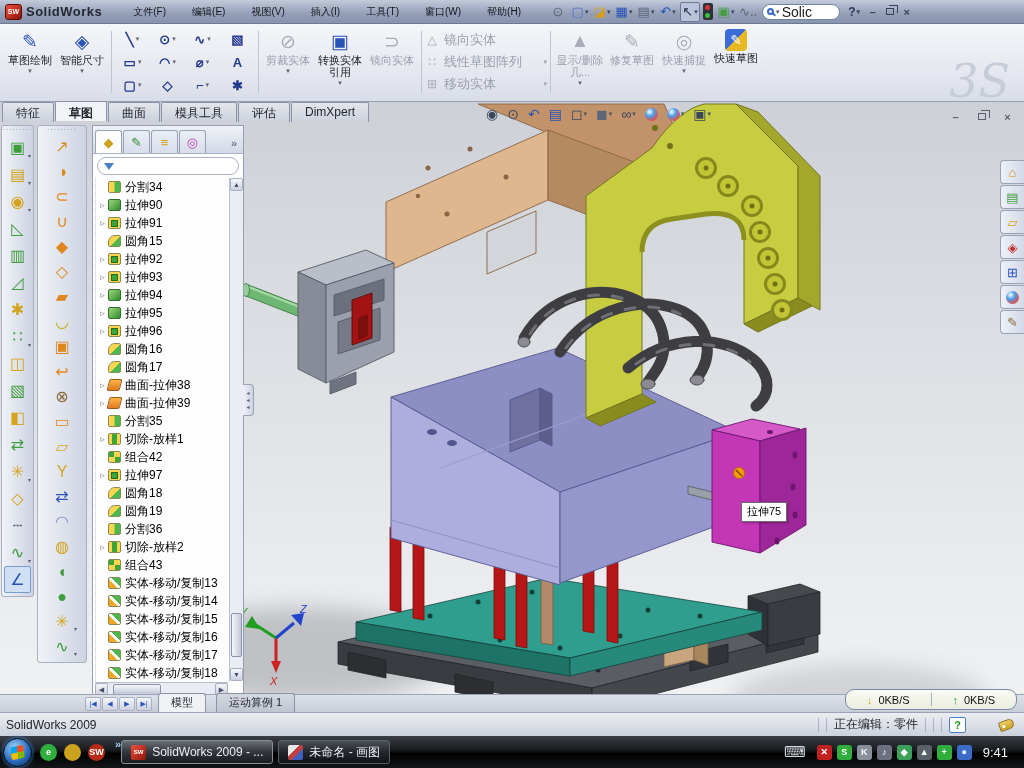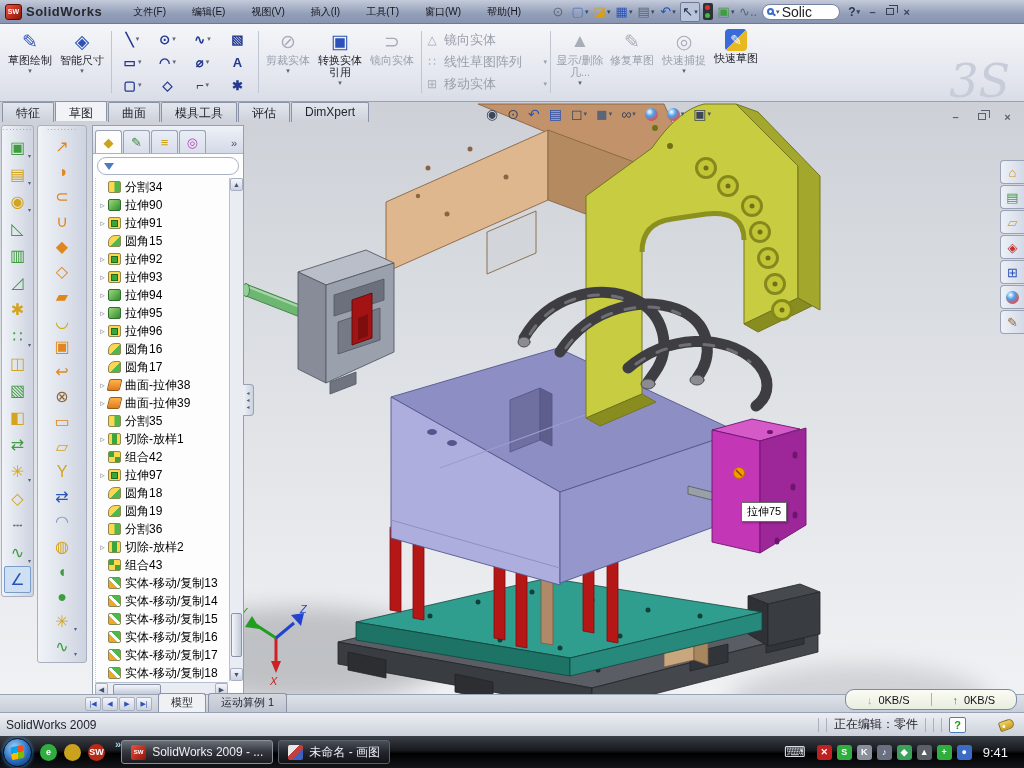--- a/index.html
+++ b/index.html
@@ -45,21 +45,21 @@
 .scell.dd::after{content:"▾";font-size:7px;color:#667}
 #listcol{display:flex;flex-direction:column;justify-content:center;gap:4px;flex:none}
 .lrow{display:flex;align-items:center;gap:5px;width:122px;position:relative}
 .lrow .licon{width:14px;height:14px;display:flex;align-items:center;justify-content:center;font-size:12px;color:#a8adb8}
 .lrow .llabel{color:#9aa0ac;font-size:13px;white-space:nowrap}
 .lrow.dd::after{content:"▾";font-size:7px;color:#9aa0ac;position:absolute;right:0}
 #dslogo{position:absolute;right:14px;top:30px;font-size:46px;font-style:italic;color:#c6ccd8;font-family:"DejaVu Serif",serif}
 
 #ctabs{position:absolute;left:2px;top:102px;height:20px;display:flex;z-index:30}
 .ctab{padding:2px 13px 3px;border:1px solid #8b93a6;border-bottom:none;background:linear-gradient(#e3e6ec,#ccd1db);margin-right:1px;border-radius:2px 2px 0 0;font-size:12px;color:#23262e;white-space:nowrap}
-.ctab.active{background:#f2f3f6;font-weight:normal;position:relative;top:-1px;padding-top:3px}
+.ctab.active{background:#f2f3f6;font-weight:bold;position:relative;top:-1px;padding-top:3px}
 
 #main{position:absolute;left:0;top:102px;width:1024px;height:610px;overflow:hidden}
 #scene{position:absolute;left:0;top:0}
 
 #hud{position:absolute;left:486px;top:4px;display:flex;align-items:center;gap:9px;z-index:20}
 .hudi{display:flex;align-items:center;gap:1px}
 .hudi .g{font-size:14px;color:var(--c,#3c465c)}
 .hudi.ball .g{width:13px;height:13px;border-radius:50%;background:radial-gradient(circle at 35% 30%,#ffffff,#4aa0e8 35%,#e84a4a 75%,#3aa03a);color:transparent;overflow:hidden}
 .hudi.dd::after{content:"▾";font-size:7px;color:#4a5468}
 #docbtns{position:absolute;right:8px;top:7px;display:flex;gap:9px;z-index:20}
@@ -117,21 +117,21 @@
 #tooltip{position:absolute;left:741px;top:400px;background:#ffffff;border:1px solid #6a6a6a;padding:1px 5px 2px;font-size:11px;color:#000;z-index:25;box-shadow:1px 1px 2px rgba(0,0,0,.3)}
 
 #netw{position:absolute;left:845px;top:587px;width:172px;height:21px;background:linear-gradient(#fbfcf4,#e9ede0);border:1px solid #7a8aa8;border-radius:9px;display:flex;align-items:center;z-index:26;font-size:11px;color:#111}
 .netcell{flex:1;display:flex;align-items:center;justify-content:center;gap:6px}
 .netdiv{width:1px;height:13px;background:#a8b0be}
 .arr-dn{color:#e8a020;font-weight:bold}.arr-up{color:#2aa02a;font-weight:bold}
 
 #navrow{position:absolute;left:0;bottom:0;width:1024px;height:18px;background:linear-gradient(#dde1e8,#c9cdd7);border-top:1px solid #9aa2b5;display:flex;align-items:flex-end;z-index:14}
 #navbtns{display:flex;gap:1px;margin:0 6px 1px 85px}
 .navb{width:16px;height:14px;background:linear-gradient(#f4f6fa,#ccd2df);border:1px solid #a8b0c2;border-radius:2px;font-size:7px;color:#2a52b8;display:flex;align-items:center;justify-content:center;white-space:nowrap}
-.dtab{padding:1px 12px 2px;font-size:11px;color:#23262e;border:1px solid #8b93a6;border-bottom:none;background:linear-gradient(#d4d8e0,#bfc4d0);border-radius:3px 3px 0 0;margin-right:2px}
+.dtab{padding:1px 12px 2px;font-size:11px;color:#23262e;border:1px solid #8b93a6;border-bottom:none;background:linear-gradient(#d4d8e0,#bfc4d0);border-radius:3px 3px 0 0;margin-right:10px}
 .dtab.active{background:#eff1f5}
 
 #statusbar{position:absolute;left:0;top:712px;width:1024px;height:24px;background:linear-gradient(#eceef3,#ccd1db);border-top:1px solid #9aa2b5;display:flex;align-items:center;font-size:12px;color:#1c1e26}
 #sbleft{margin-left:6px}
 #sbright{margin-left:auto;display:flex;align-items:center;gap:7px;margin-right:10px}
 .ssep{width:1px;height:14px;background:#aab0bc}
 #sbhelp{width:17px;height:16px;background:#fff;border:1px solid #4a7cc8;color:#1a9a1a;font-weight:bold;font-size:11px;display:flex;align-items:center;justify-content:center;border-radius:2px}
 #sbtag{width:15px;height:10px;background:linear-gradient(#f0d060,#c8a020);border:1px solid #8a6a10;border-radius:2px 5px 5px 2px;transform:rotate(-20deg);position:relative;margin-left:26px}
 #sbtag::after{content:"";position:absolute;left:2px;top:3px;width:3px;height:3px;border-radius:50%;background:#fff}
 

